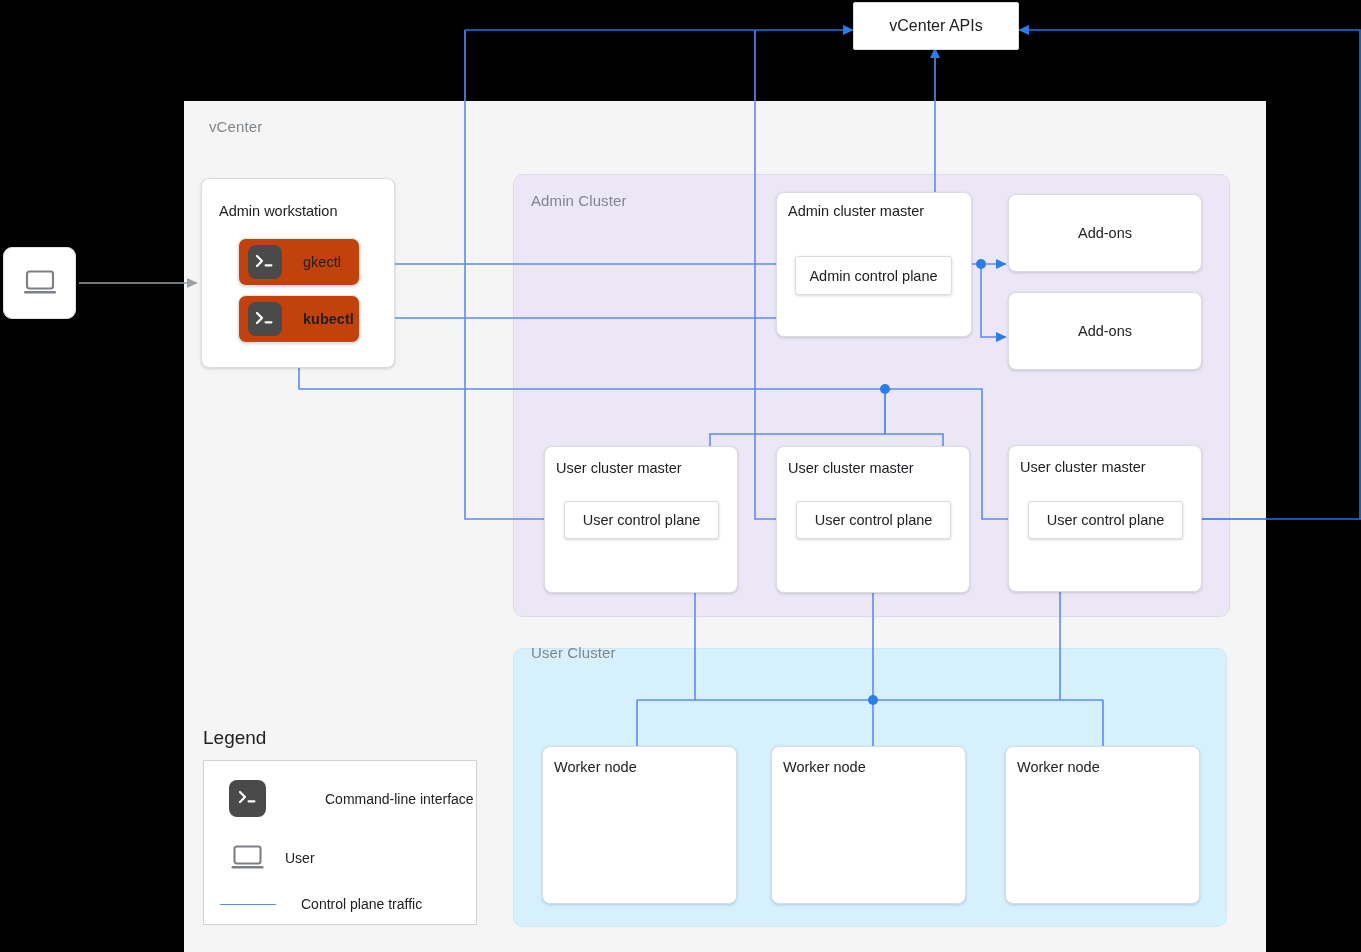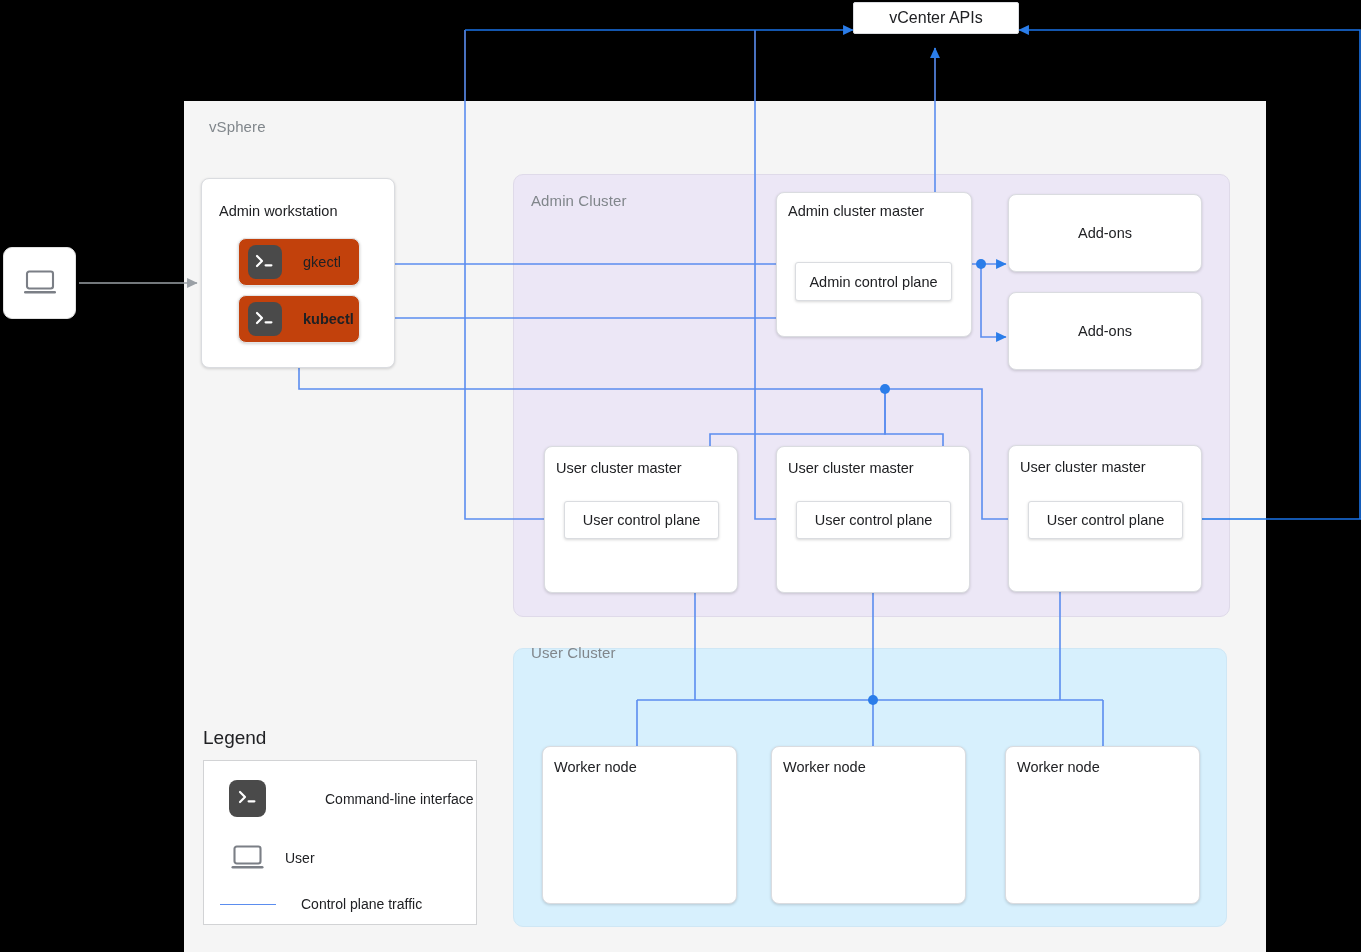--- a/index.html
+++ b/index.html
@@ -26,21 +26,21 @@
   .lg-line{width:56px;height:0;border-top:1.6px solid #5b8def;}
   .laptop-card{position:absolute;box-sizing:border-box;background:#fff;border:1px solid #e0e0e0;
                border-radius:9px;display:flex;align-items:center;justify-content:center;}
 </style>
 </head>
 <body>
 
 <div id="stage">
 
   <div class="group" style="left:184px;top:101px;width:1082px;height:851px;background:#f5f5f5;border-radius:0;"></div>
-  <div class="grp-label" style="left:209px;top:118px;">vSphere</div>
+  <div class="grp-label" style="left:209px;top:118px;">vCenter</div>
 
   <div class="group" style="left:513px;top:174px;width:717px;height:443px;background:#ece7f6;border:1px solid #dfdae9;"></div>
   <div class="grp-label" style="left:531px;top:192px;">Admin Cluster</div>
 
   <div class="group" style="left:513px;top:648px;width:714px;height:279px;background:#d7f0fd;border:1px solid #cfe7f5;"></div>
   <div class="grp-label" style="left:531px;top:644px;">User Cluster</div>
 
   <svg id="svg-layer" viewBox="0 0 1361 952" xmlns="http://www.w3.org/2000/svg">
     <defs>
       <marker id="ah" markerWidth="7" markerHeight="7" refX="6.2" refY="3.1" orient="auto">
@@ -87,21 +87,21 @@
       <path d="M1103,700 L1103,760"></path>
     </g>
 
     <g fill="#2b7de9">
       <circle cx="981" cy="264" r="5"></circle>
       <circle cx="885" cy="389" r="5"></circle>
       <circle cx="873" cy="700" r="5"></circle>
     </g>
   </svg>
 
-  <div class="node" style="left:853px;top:2px;width:166px;height:32px;border-radius:2px;">
+  <div class="node" style="left:853px;top:2px;width:166px;height:48px;border-radius:2px;">
     <div class="node-center" style="font-size:16px;">vCenter APIs</div>
   </div>
 
   <div class="laptop-card" style="left:3px;top:247px;width:73px;height:72px;">
     <svg width="34" height="26" viewBox="0 0 34 26">
       <rect x="4" y="1.5" width="26" height="17" rx="2.2" fill="none" stroke="#7b7f86" stroke-width="2.1"></rect>
       <rect x="1" y="21" width="32" height="2.6" rx="1.3" fill="#7b7f86"></rect>
     </svg>
   </div>
 
@@ -123,21 +123,21 @@
         <path d="M3,3 L8,8 L3,13" fill="none" stroke="#fff" stroke-width="2.2" stroke-linecap="round" stroke-linejoin="round"></path>
         <rect x="10.5" y="11.2" width="8" height="2.2" rx="1.1" fill="#fff"></rect>
       </svg>
     </span>
     <span class="cli-txt">kubectl</span>
   </div>
 
   <div class="node" style="left:776px;top:192px;width:196px;height:145px;">
     <div class="node-title" style="left:11px;top:10px;">Admin cluster master</div>
   </div>
-  <div class="node" style="left:795px;top:262px;width:157px;height:39px;border-radius:3px;">
+  <div class="node" style="left:795px;top:256px;width:157px;height:39px;border-radius:3px;">
     <div class="node-center">Admin control plane</div>
   </div>
 
   <div class="node" style="left:1008px;top:194px;width:194px;height:78px;">
     <div class="node-center">Add-ons</div>
   </div>
   <div class="node" style="left:1008px;top:292px;width:194px;height:78px;">
     <div class="node-center">Add-ons</div>
   </div>
 

